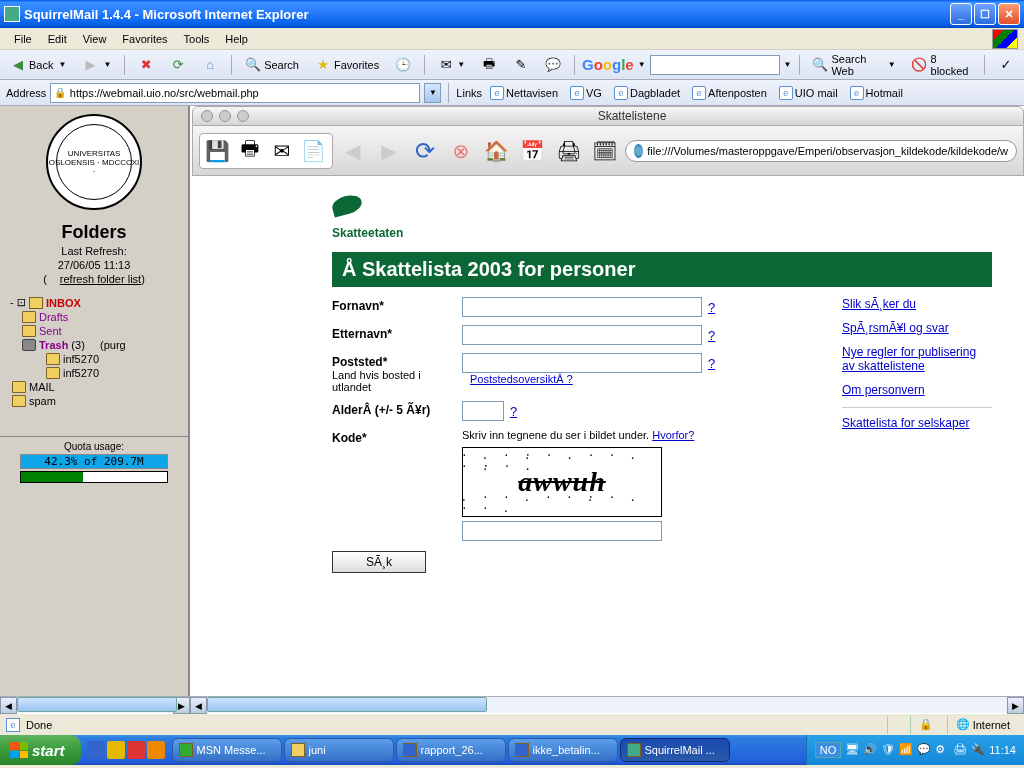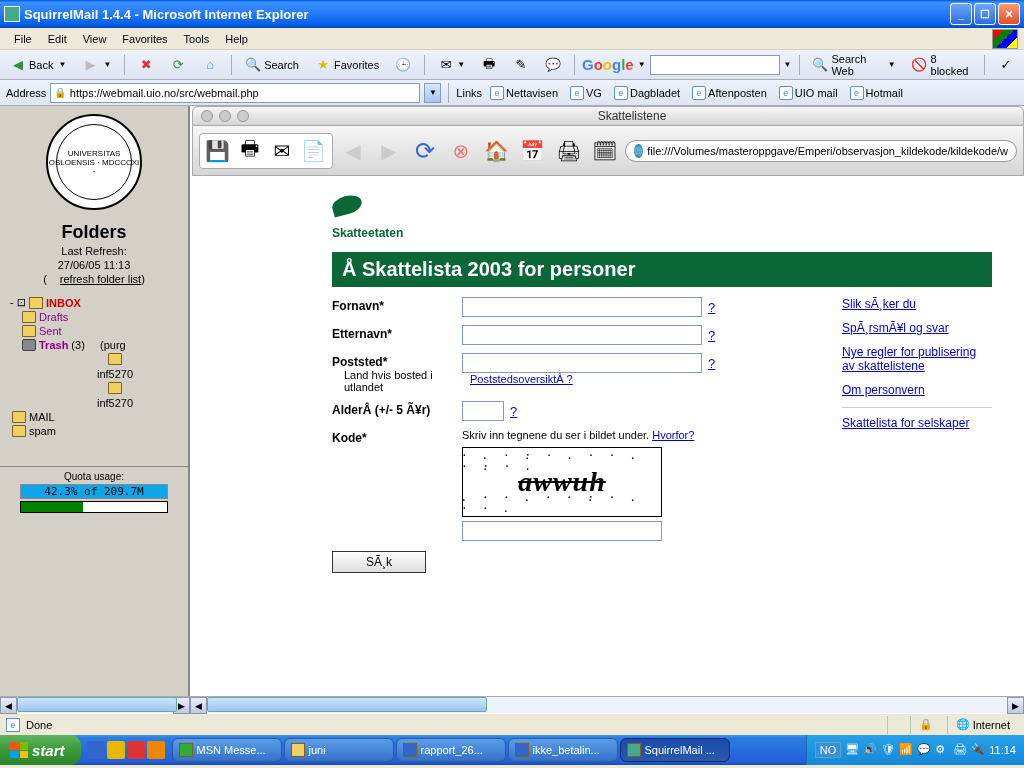--- a/index.html
+++ b/index.html
@@ -42,21 +42,21 @@
 
 .sidebar { width: 190px; background: #d4d0c8; overflow: hidden; border-right: 2px solid #888; }
 .logo-area { text-align: center; padding: 8px 0; }
 .uni-logo { width: 96px; height: 96px; margin: 0 auto; border: 2px solid #000; border-radius: 50%; display: flex; align-items: center; justify-content: center; font-size: 8px; text-align: center; background: #fff; position: relative; }
 .uni-logo::before { content: ""; position: absolute; inset: 8px; border: 1px solid #000; border-radius: 50%; }
 .folders-title { font-size: 18px; font-weight: bold; text-align: center; margin-top: 4px; }
 .refresh-info { text-align: center; font-size: 11px; margin: 2px 0; }
 .refresh-link { text-decoration: underline; margin-left: 13px; }
 .folder-tree { padding: 8px 4px; font-size: 11px; }
 .folder-tree .item { padding: 1px 0 1px 18px; display: flex; align-items: center; gap: 3px; }
-.folder-tree .sub { padding-left: 42px; flex-direction: column; }
+.folder-tree .sub { padding-left: 42px; }
 .folder-tree .ico { width: 14px; height: 12px; display: inline-block; }
 .ico-inbox { background: #f0d060; border: 1px solid #806020; }
 .ico-folder { background: #f0d060; border: 1px solid #806020; border-radius: 1px 1px 0 0; }
 .ico-trash { background: #888; border: 1px solid #444; border-radius: 2px; }
 .red { color: #c00; }
 .purple { color: #808; }
 .bold { font-weight: bold; }
 .quota-label { text-align: center; font-size: 10px; margin-top: 20px; border-top: 1px solid #888; padding-top: 4px; }
 .quota-text { text-align: center; font-family: monospace; font-size: 11px; background: #0ea5e9; border: 1px solid #888; margin: 2px 20px; }
 .quota-bar { height: 12px; background: #fff; border: 1px solid #000; margin: 2px 20px; }
@@ -78,21 +78,21 @@
 .page-content { padding: 20px 0 0 140px; }
 .skatt-logo { display: flex; align-items: center; gap: 8px; margin-bottom: 12px; }
 .skatt-swoosh { width: 30px; height: 18px; background: #0b6836; border-radius: 50% 50% 50% 0; transform: rotate(-15deg); }
 .skatt-text { color: #0b6836; font-weight: bold; font-size: 12px; }
 .green-banner { background: #0b6836; color: #fff; font-size: 20px; font-weight: bold; padding: 6px 10px; width: 660px; }
 .form-area { display: flex; width: 660px; }
 .form-left { flex: 1; padding: 10px 10px 10px 0; }
 .form-right { width: 160px; padding: 10px 0 10px 10px; font-size: 12px; }
 .form-row { display: flex; margin-bottom: 8px; }
 .form-label { width: 130px; font-size: 12px; font-weight: bold; padding-top: 2px; }
-.form-label .sub { font-weight: normal; display: block; font-size: 11px; margin-left: 12px; }
+.form-label .sub { font-weight: normal; display: block; font-size: 11px; }
 .form-field { flex: 1; }
 .form-field input[type=text] { width: 240px; height: 20px; border: 1px solid #7f9db9; }
 .form-field .q { color: #00c; text-decoration: underline; margin-left: 6px; font-size: 13px; cursor: pointer; }
 .link-blue { color: #00c; text-decoration: underline; display: block; margin-bottom: 10px; }
 .checkbox-row { margin-left: 130px; display: flex; align-items: center; gap: 4px; font-size: 12px; margin-bottom: 10px; }
 .captcha-img { width: 200px; height: 70px; border: 1px solid #000; background: #fff; display: flex; align-items: center; justify-content: center; font-size: 28px; font-weight: bold; font-style: italic; text-decoration: line-through; letter-spacing: 1px; position: relative; overflow: hidden; font-family: Georgia, serif; }
 .captcha-img::before { content: "· . · : · . · · . · : · ."; position: absolute; top: 2px; left: 0; right: 0; font-size: 10px; letter-spacing: 8px; color: #000; text-decoration: none; }
 .captcha-img::after { content: ". · · . · · : · . · · ."; position: absolute; bottom: 2px; left: 0; right: 0; font-size: 10px; letter-spacing: 8px; color: #000; text-decoration: none; }
 .oblig-note { color: #0b6836; font-size: 12px; width: 120px; }
 .submit-row { display: flex; align-items: flex-start; gap: 10px; margin-top: 10px; }

